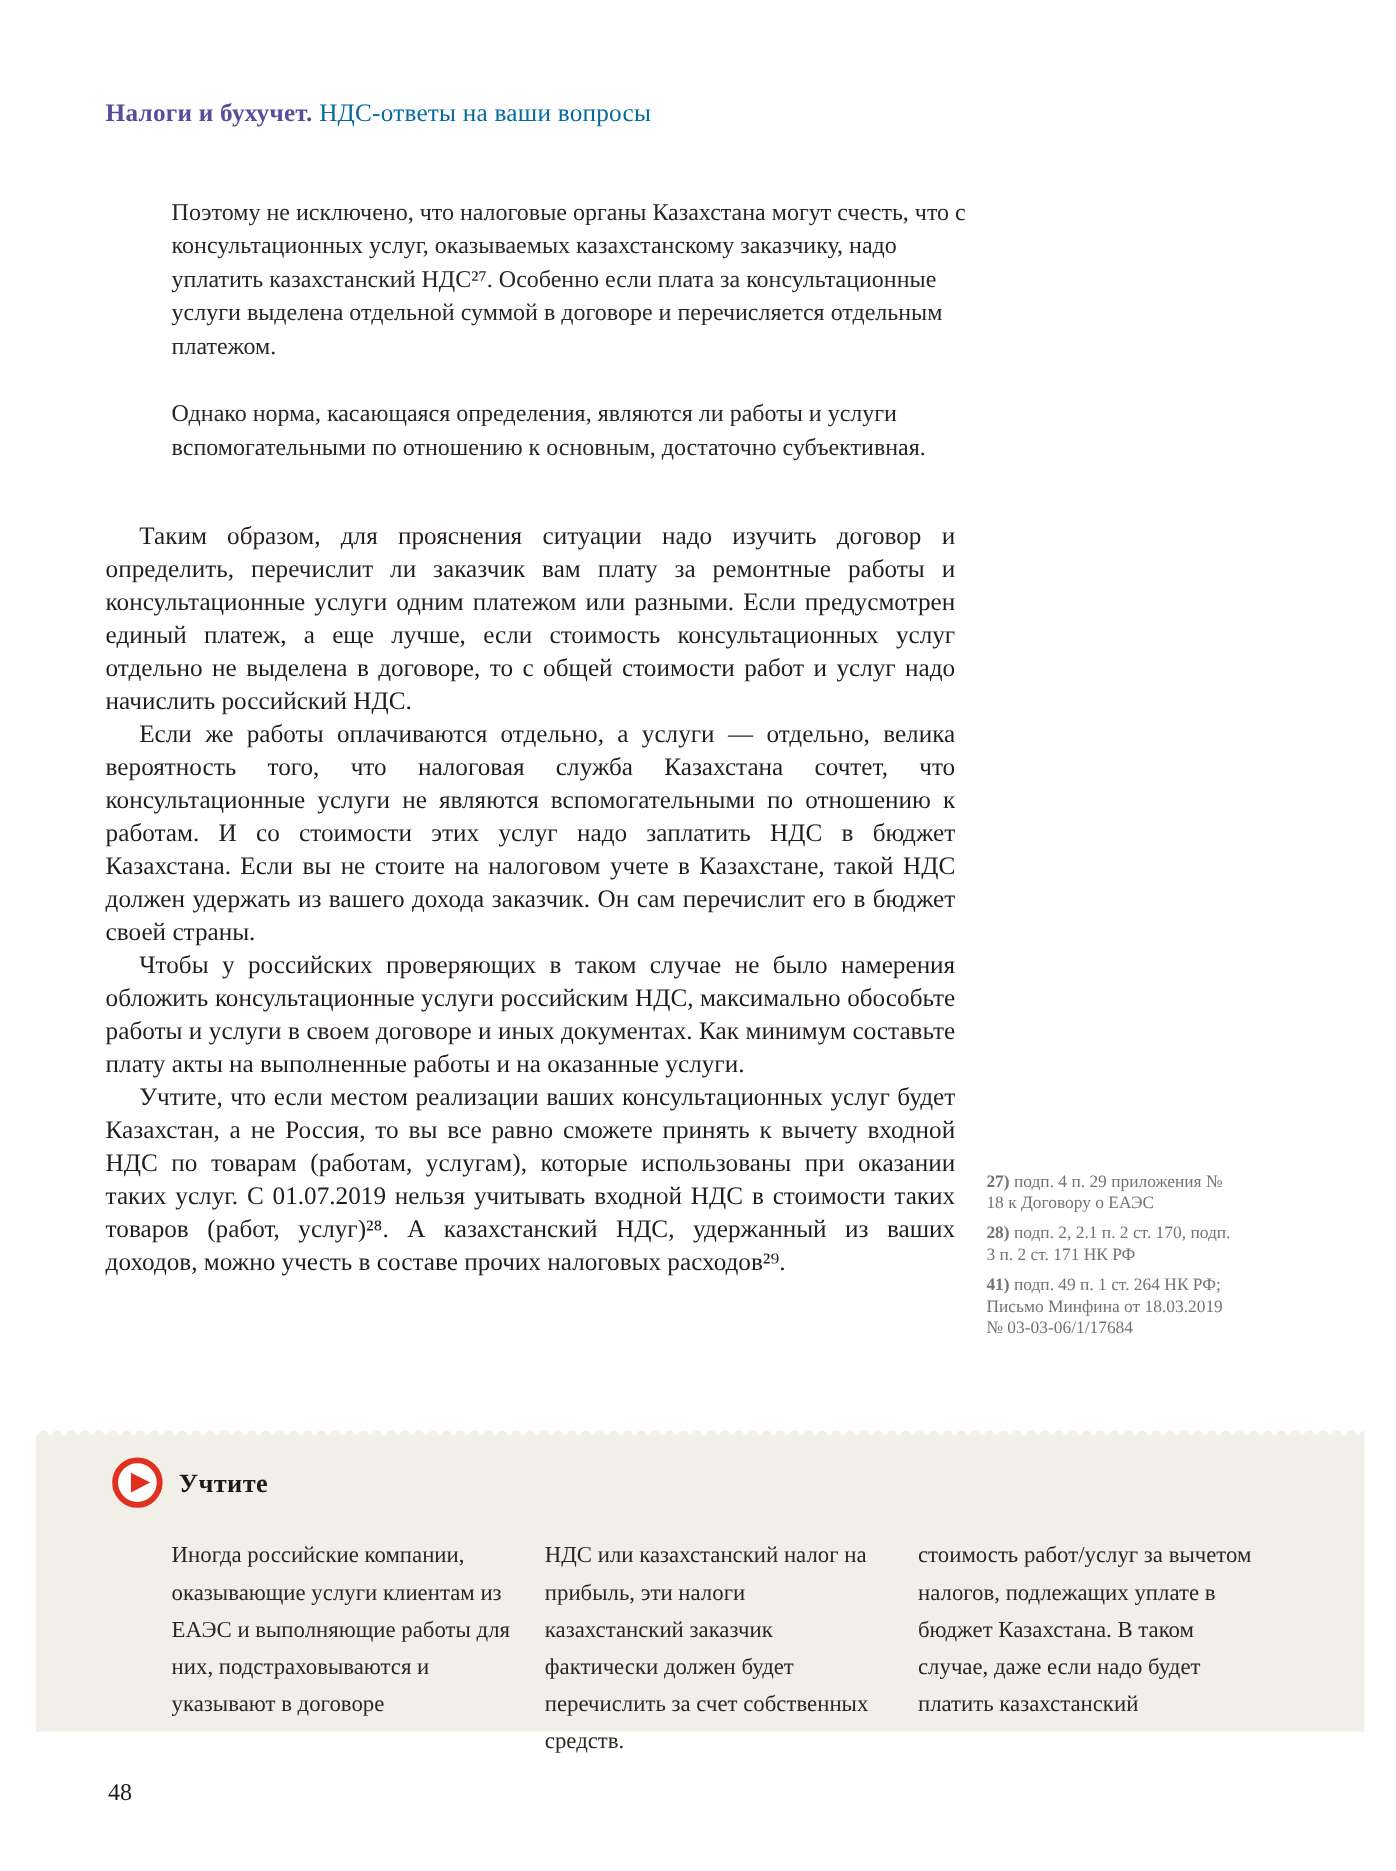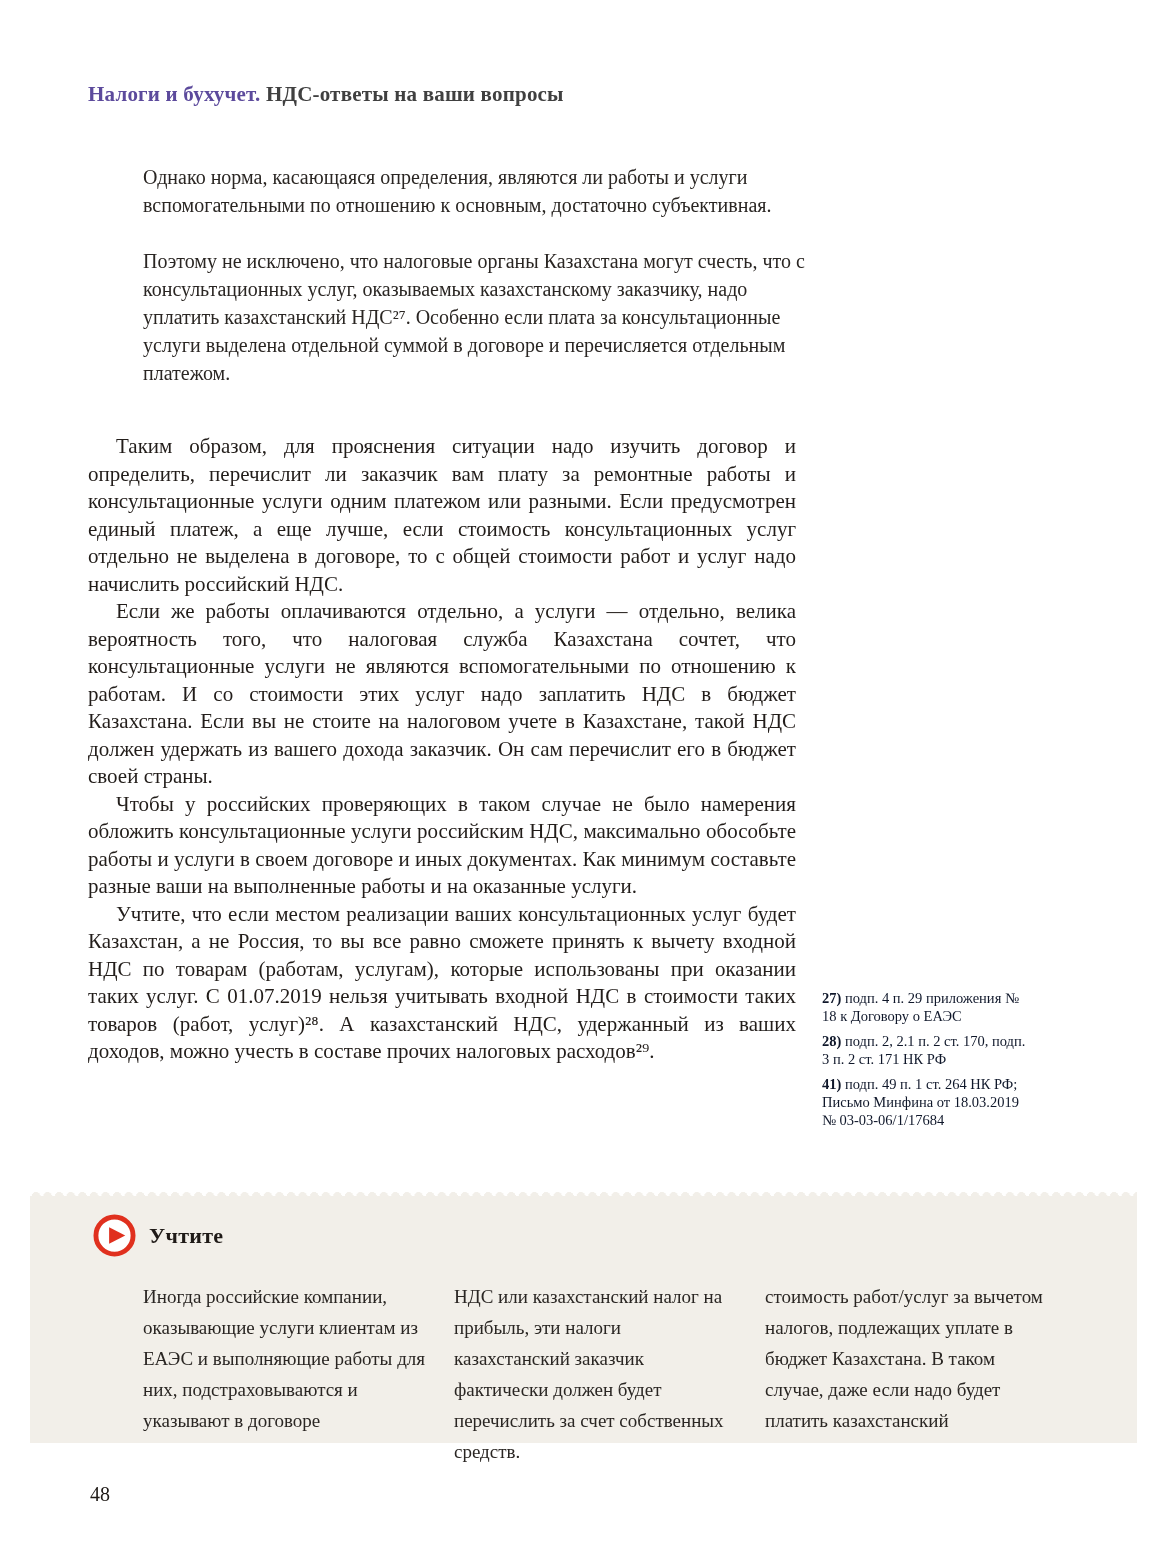--- a/index.html
+++ b/index.html
@@ -12,41 +12,40 @@
     color:#221d1a;
     overflow:hidden;
   }
   
   .runhead{
     position:absolute;left:88px;top:82px;
     font-size:21px;line-height:24px;
     letter-spacing:.2px;
   }
   .runhead .brand{font-weight:bold;color:#5c4a9c;}
-  .runhead .section{color:#404040;font-weight:bold;}
+  .runhead .section{color:#0369a1;}
   
   .quote{
     position:absolute;left:143px;top:163px;width:668px;
     font-size:20px;line-height:28px;
     color:#2a2623;
   }
   .quote p{margin:0 0 28px 0;text-align:left;}
   
   .bodycol{
     position:absolute;left:88px;top:433px;width:708px;
     font-size:21px;line-height:27.5px;
     text-align:justify;
   }
   .bodycol p{margin:0;text-indent:28px;}
   
   .footnotes{
     position:absolute;left:822px;top:976px;width:214px;
     font-size:14.5px;line-height:18px;
-    color:#0f172a;
-    margin-top:13px;
+    color:#737373;
   }
   .footnote{margin:0 0 7px 0;}
   .footnote .fn-num{font-weight:bold;}
   
   .spravka{
     position:absolute;left:30px;top:1196px;width:1107px;height:247px;
     background:#f2efe9;
   }
   .spravka::before{
     content:"";position:absolute;left:0;right:0;top:-6px;height:6px;
@@ -82,28 +81,28 @@
 </head>
 <body>
 
 <div class="page">
 
   <div class="runhead">
     <span class="brand">Налоги и бухучет.</span><span class="section"> НДС-ответы на ваши вопросы</span>
   </div>
 
   <div class="quote">
+    <p>Поэтому не исключено, что налоговые органы Казахстана могут счесть, что с консультационных услуг, оказываемых казахстанскому заказчику, надо уплатить казахстанский НДС²⁷. Особенно если плата за консультационные услуги выделена отдельной суммой в договоре и перечисляется отдельным платежом.</p>
     <p>Однако норма, касающаяся определения, являются ли работы и услуги вспомогательными по отношению к основным, достаточно субъективная.</p>
-    <p>Поэтому не исключено, что налоговые органы Казахстана могут счесть, что с консультационных услуг, оказываемых казахстанскому заказчику, надо уплатить казахстанский НДС²⁷. Особенно если плата за консультационные услуги выделена отдельной суммой в договоре и перечисляется отдельным платежом.</p>
   </div>
 
   <div class="bodycol">
     <p>Таким образом, для прояснения ситуации надо изучить договор и определить, перечислит ли заказчик вам плату за ремонтные работы и консультационные услуги одним платежом или разными. Если предусмотрен единый платеж, а еще лучше, если стоимость консультационных услуг отдельно не выделена в договоре, то с общей стоимости работ и услуг надо начислить российский НДС.</p>
     <p>Если же работы оплачиваются отдельно, а услуги — отдельно, велика вероятность того, что налоговая служба Казахстана сочтет, что консультационные услуги не являются вспомогательными по отношению к работам. И со стоимости этих услуг надо заплатить НДС в бюджет Казахстана. Если вы не стоите на налоговом учете в Казахстане, такой НДС должен удержать из вашего дохода заказчик. Он сам перечислит его в бюджет своей страны.</p>
-    <p>Чтобы у российских проверяющих в таком случае не было намерения обложить консультационные услуги российским НДС, максимально обособьте работы и услуги в своем договоре и иных документах. Как минимум составьте разные ваши на выполненные работы и на оказанные услуги.</p>
+    <p>Чтобы у российских проверяющих в таком случае не было намерения обложить консультационные услуги российским НДС, максимально обособьте работы и услуги в своем договоре и иных документах. Как минимум составьте плату акты на выполненные работы и на оказанные услуги.</p>
     <p>Учтите, что если местом реализации ваших консультационных услуг будет Казахстан, а не Россия, то вы все равно сможете принять к вычету входной НДС по товарам (работам, услугам), которые использованы при оказании таких услуг. С 01.07.2019 нельзя учитывать входной НДС в стоимости таких товаров (работ, услуг)²⁸. А казахстанский НДС, удержанный из ваших доходов, можно учесть в составе прочих налоговых расходов²⁹.</p>
   </div>
 
   <div class="footnotes">
     <div class="footnote"><span class="fn-num">27)</span><span> подп. 4 п. 29 приложения № 18 к Договору о ЕАЭС</span></div>
     <div class="footnote"><span class="fn-num">28)</span><span> подп. 2, 2.1 п. 2 ст. 170, подп. 3 п. 2 ст. 171 НК РФ</span></div>
     <div class="footnote"><span class="fn-num">41)</span><span> подп. 49 п. 1 ст. 264 НК РФ; Письмо Минфина от 18.03.2019 № 03-03-06/1/17684</span></div>
   </div>
 
   <div class="spravka">

